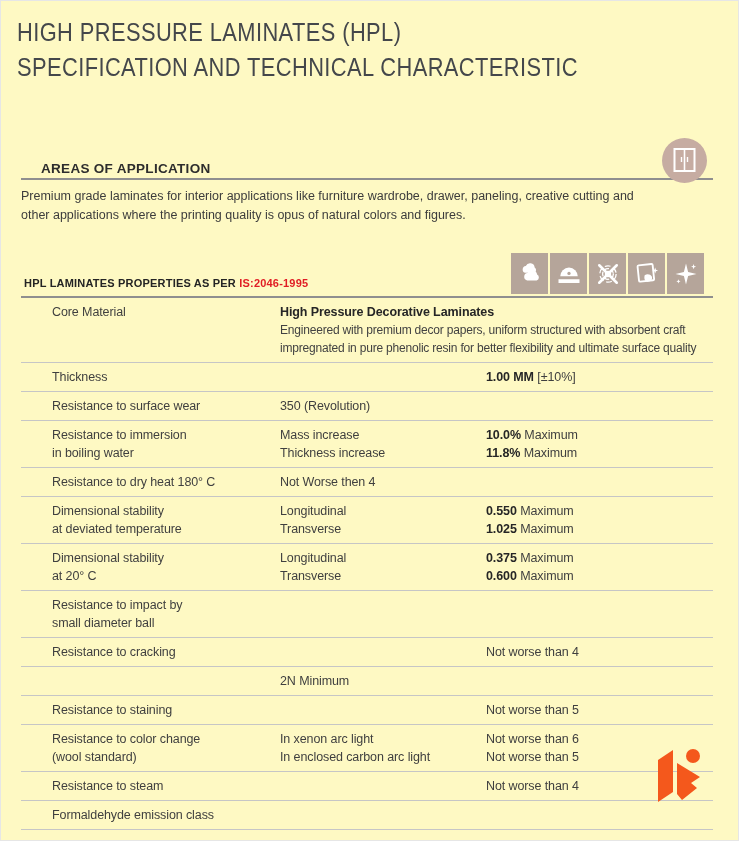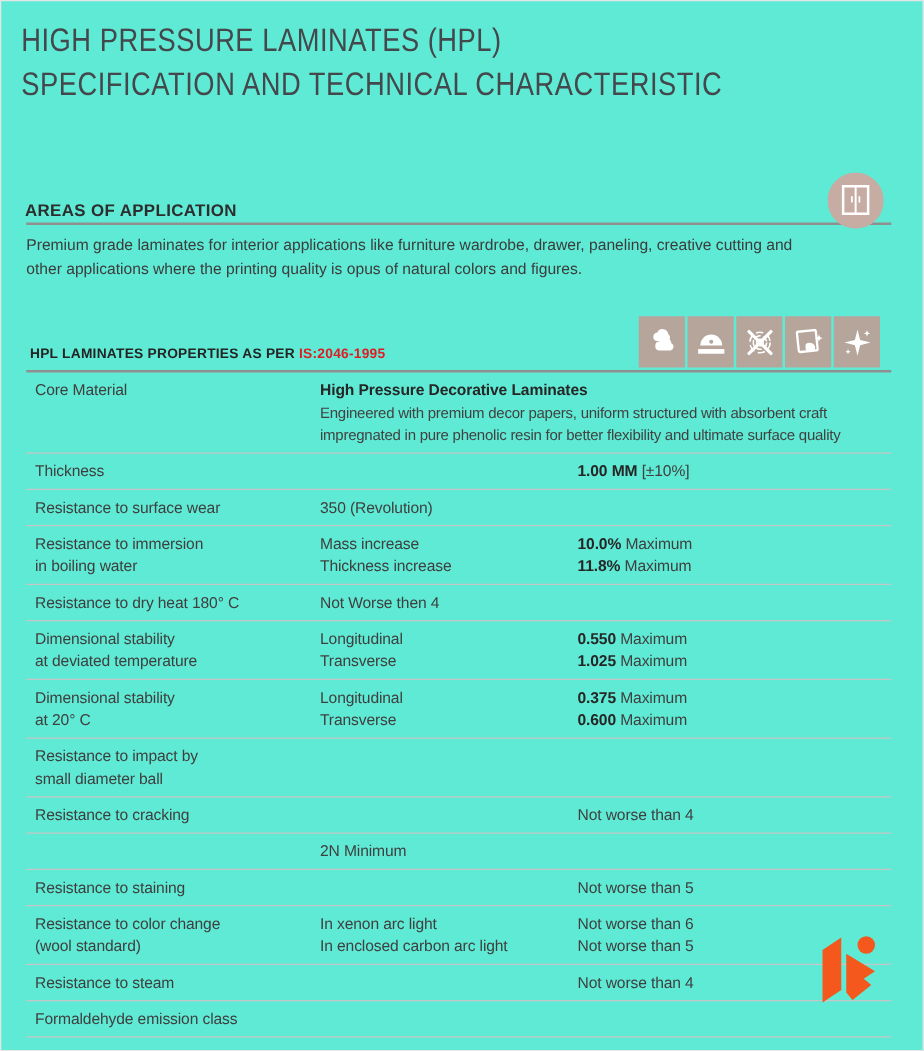--- a/index.html
+++ b/index.html
@@ -1,28 +1,28 @@
 <!DOCTYPE html>
 <html><head>
 <meta charset="utf-8">
 <style>
   html,body{margin:0;padding:0;background:#fff;}
   .page{
-    position:relative; width:739px; height:841px; background:#5eead4;
+    position:relative; width:739px; height:841px; background:#fef9c3;
     border:1px solid #e6e6e6; box-sizing:border-box; overflow:hidden;
     font-family:"Liberation Sans","DejaVu Sans",sans-serif; color:#3e3e3e;
   }
   
   .title{position:absolute; left:16px; top:14px; font-weight:300; color:#44474b;}
   .title .t-line-big{
     display:inline-block; font-size:26px; line-height:35px; letter-spacing:0.5px;
     transform:scaleX(0.84); transform-origin:left center; white-space:nowrap;
   }
   
-  .areas-heading{position:absolute; left:19px; top:160px; font-size:13.5px; font-weight:bold;
+  .areas-heading{position:absolute; left:40px; top:160px; font-size:13.5px; font-weight:bold;
     color:#2d2d2d; letter-spacing:0.3px;}
   .rule{position:absolute; left:20px; width:692px; height:2px; background:#8f8f8f;}
   .rule.areas{top:177px;}
   .areas-para{position:absolute; left:20px; top:186px; font-size:12.5px; line-height:19px;
     color:#3c3c3c; white-space:nowrap;}
   .circle-icon{
     position:absolute; left:661px; top:137px; width:45px; height:45px; border-radius:50%;
     display:flex; align-items:center; justify-content:center;
   }
   
@@ -30,21 +30,21 @@
     color:#242424; letter-spacing:0.2px; white-space:nowrap;}
   .props-heading .standard{font-weight:bold;}
   .rule.props{top:295px;}
   .icons-row{position:absolute; left:510px; top:252px; display:flex; gap:2px;}
   .icon-tile{width:37px; height:41px; display:flex; align-items:center; justify-content:center;}
   
   .props-table{position:absolute; left:20px; top:297px; width:692px; font-size:12.5px;
     letter-spacing:-0.1px;}
   .t-row{display:grid; grid-template-columns:235px 206px 1fr;
     border-bottom:1px solid #c6c6c6; padding:5px 0; align-items:start;}
-  .t-cell{min-height:18px;}
+  .t-cell{min-height:18px;margin-left:24px;}
   .t-line{line-height:18px; white-space:nowrap; color:#3f3f3f;}
   .t-line b{color:#262626;text-align:right;}
   .t-label{padding-left:7px;}
   .t-row.wide .t-mid{grid-column:2 / 4;}
   .t-mid .t-line.desc{font-size:12px; letter-spacing:-0.2px; color:#424242;}
   
   .brand-logo{position:absolute; left:654px; top:746px; width:48px; height:56px;}
 </style>
 </head>
 <body>

